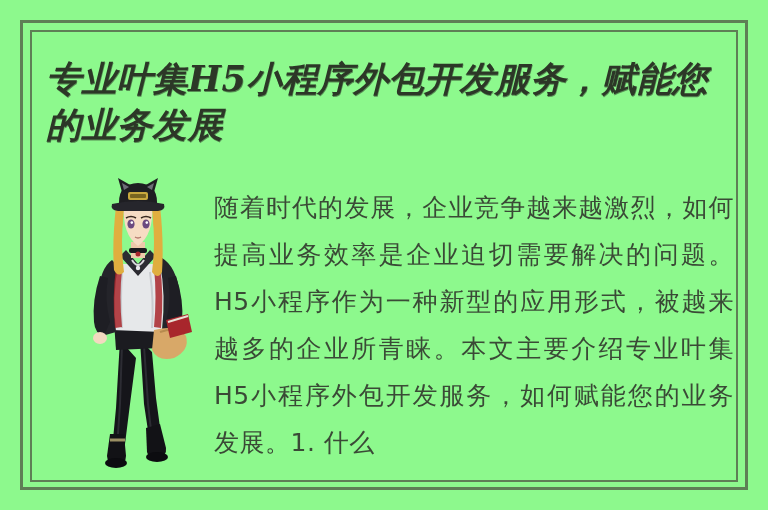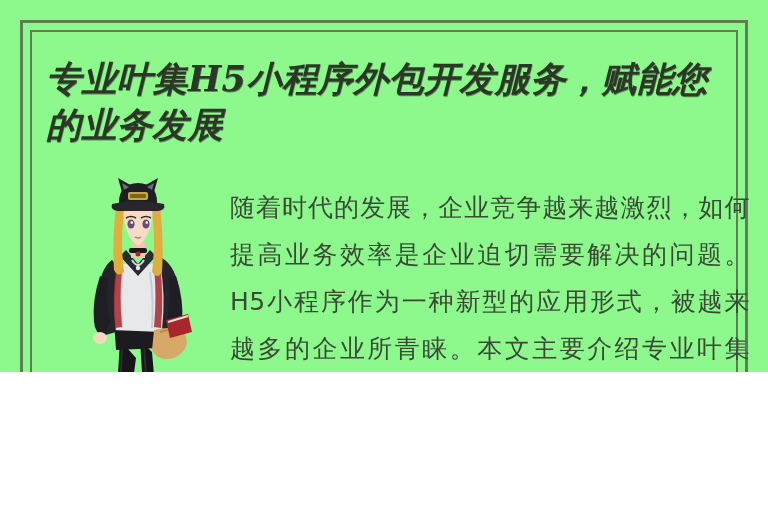--- a/index.html
+++ b/index.html
@@ -9,21 +9,21 @@
   body {
     width: 768px;
     height: 510px;
     overflow: hidden;
     font-family: "Liberation Sans", sans-serif;
   }
 
   #poster {
     position: relative;
     width: 768px;
-    height: 372px;
+    height: 510px;
     background: #8DF98D;
     overflow: hidden;
   }
 
   
   .frame-outer {
     position: absolute;
     left: 20px;
     top: 20px;
     width: 728px;
@@ -67,21 +67,20 @@
     top: 184px;
     width: 520px;
     font-family: "DejaVu Sans", sans-serif;
     font-size: 25px;
     line-height: 47px;
     color: #3A4A36;
     text-align: justify;
     text-justify: inter-character;
     letter-spacing: 0.5px;
     white-space: pre-wrap;
-    margin-left: 16px;
   }
 
   
   .illustration {
     position: absolute;
     left: 62px;
     top: 172px;
     width: 152px;
     height: 300px;
   }

